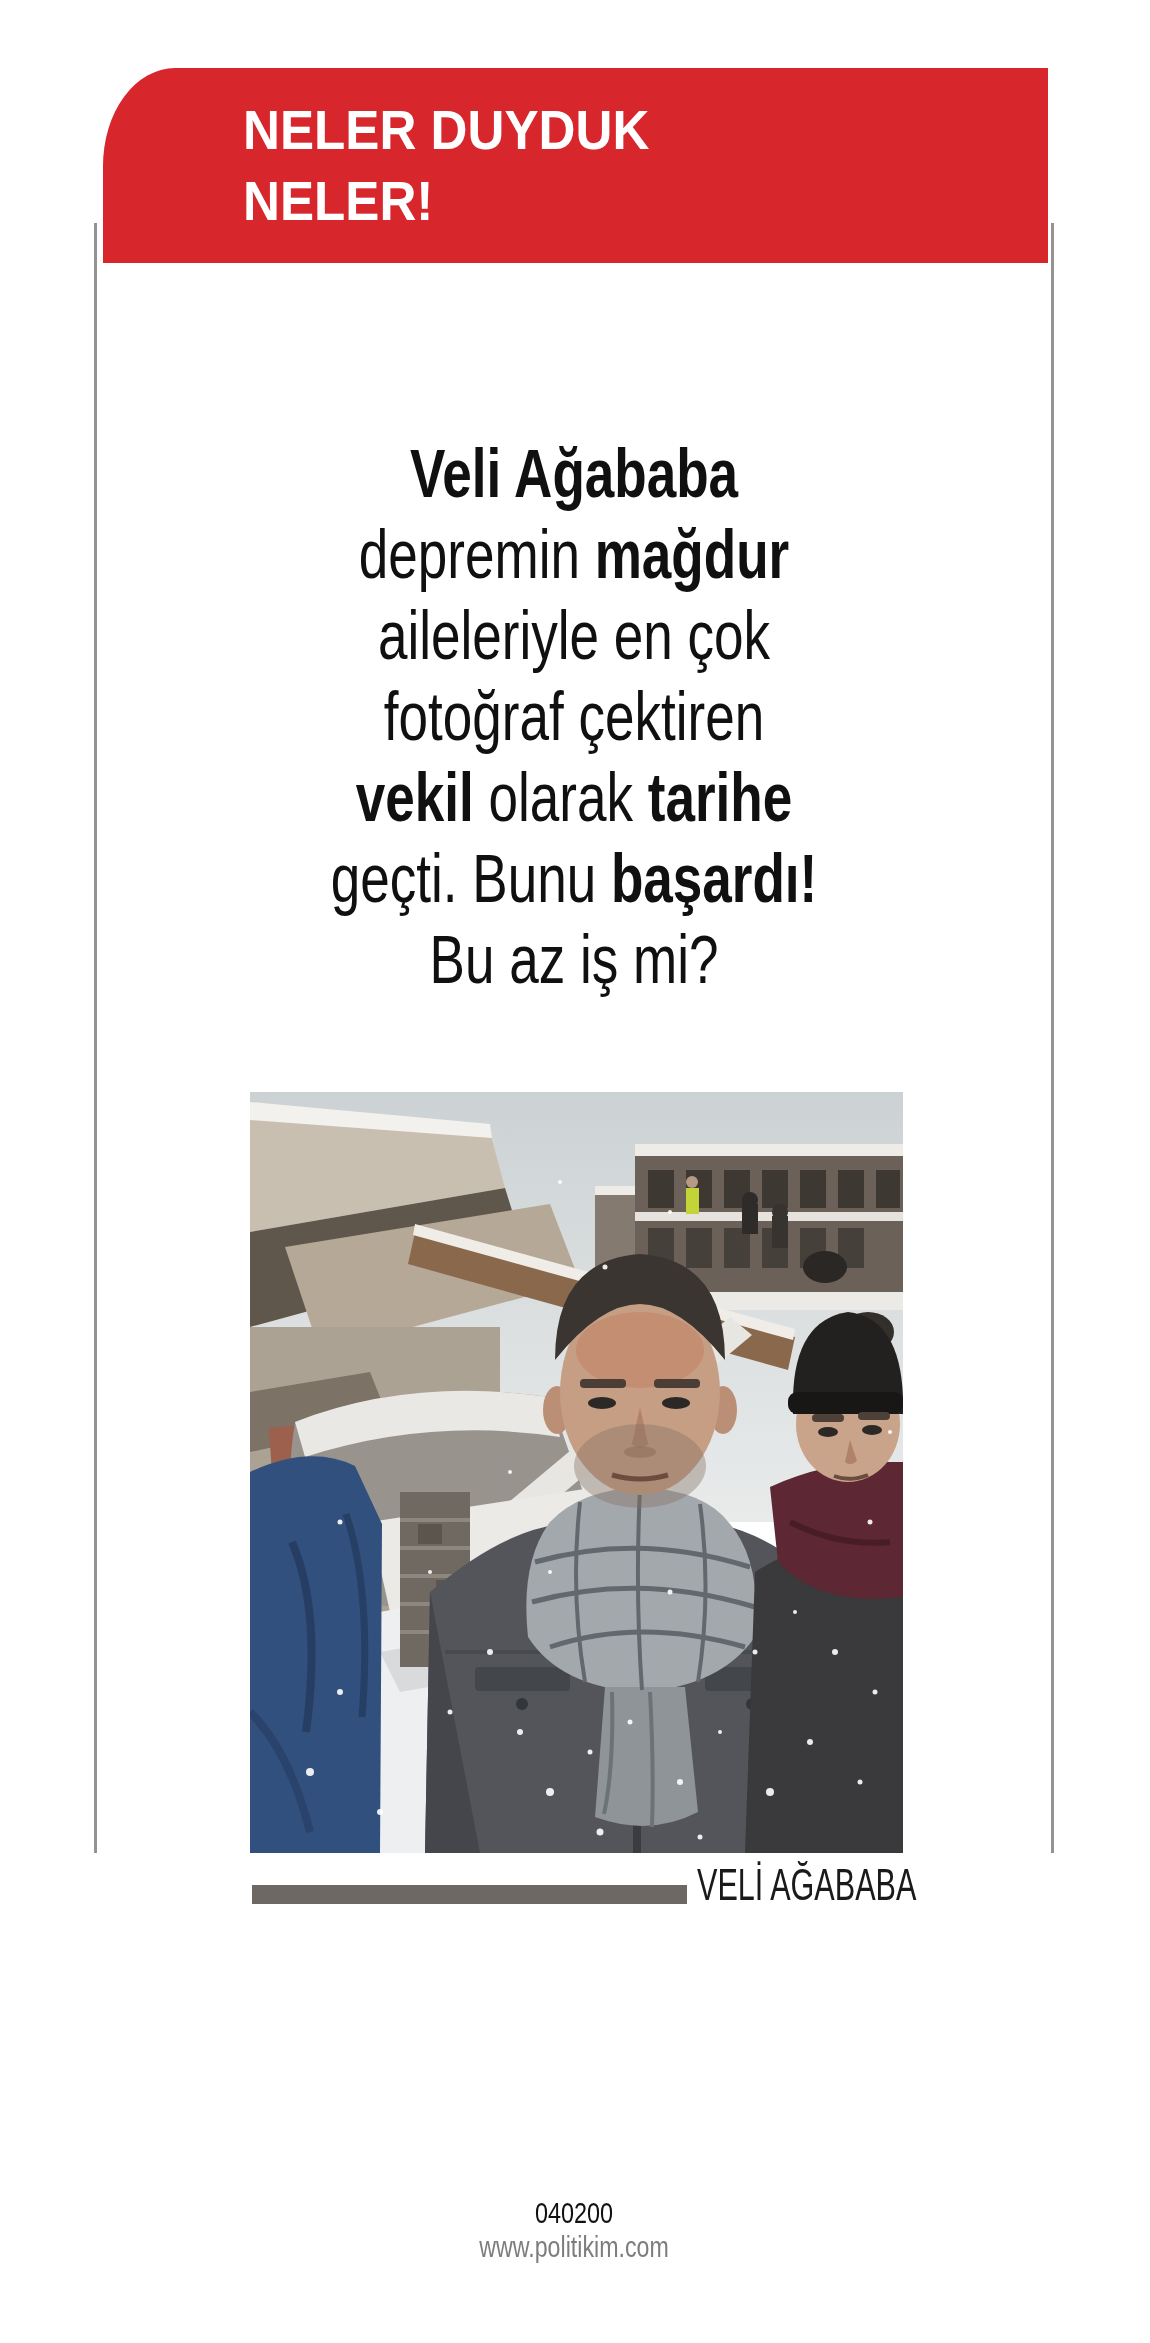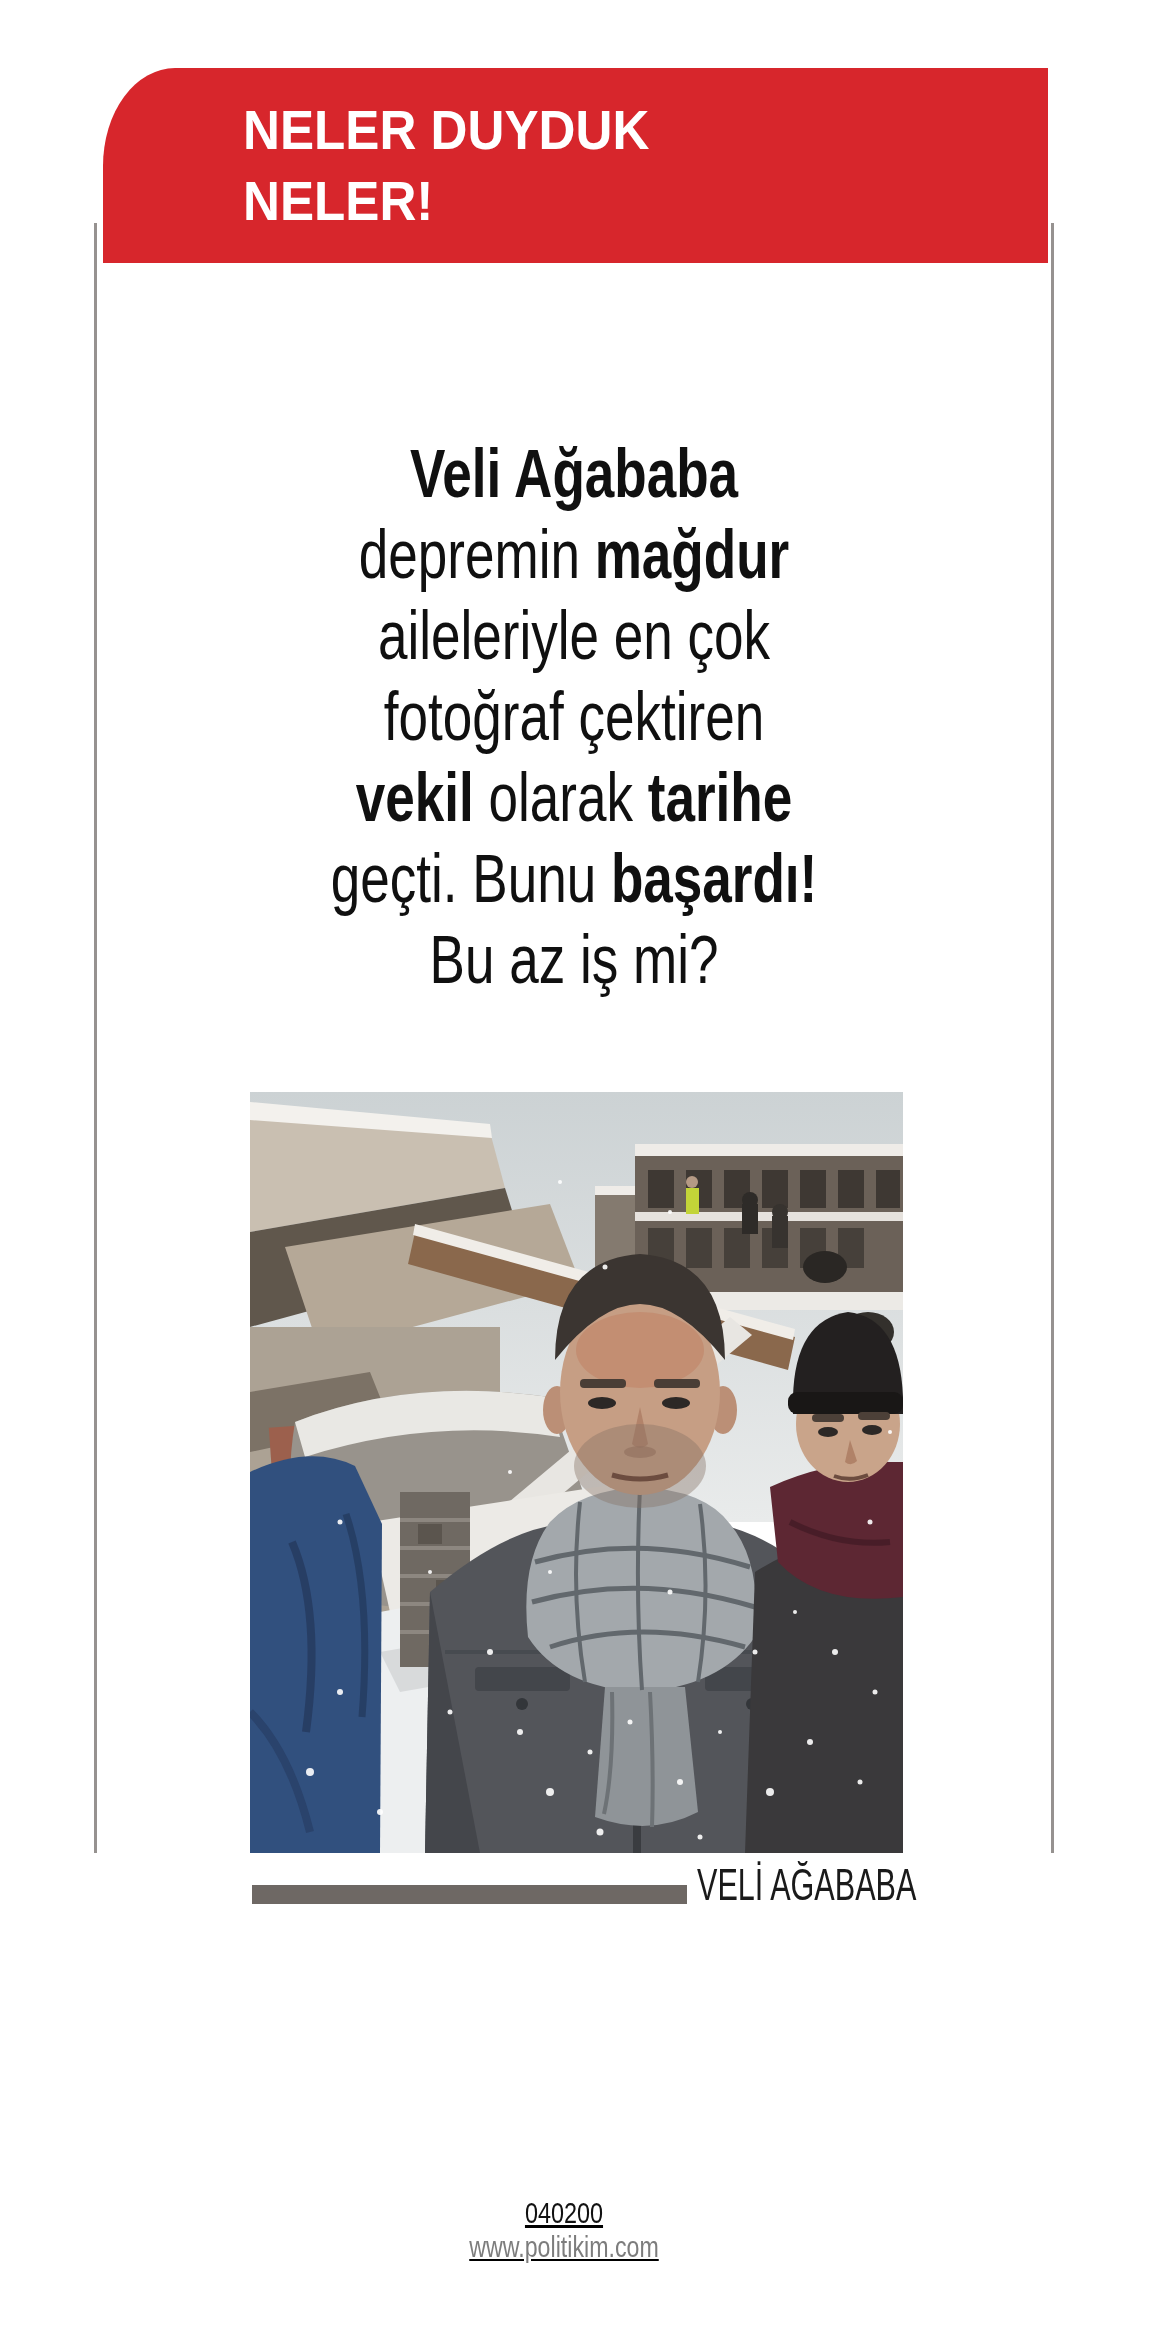--- a/index.html
+++ b/index.html
@@ -81,24 +81,23 @@
     line-height: 50px;
     color: #1a1a1a;
     transform: scaleX(0.68);
     transform-origin: left top;
     white-space: nowrap;
   }
 
   
   .footer {
     position: absolute;
-    left: 85px; top: 2196px;
+    left: 95px; top: 2196px;
     width: 958px;
     text-align: center;
-    text-decoration: underline;
   }
   .footer-code {
     font-size: 30px;
     line-height: 34px;
     color: #111111;
     transform: scaleX(0.78);
     transform-origin: 50% 0;
   }
   .footer-site {
     font-size: 29px;

